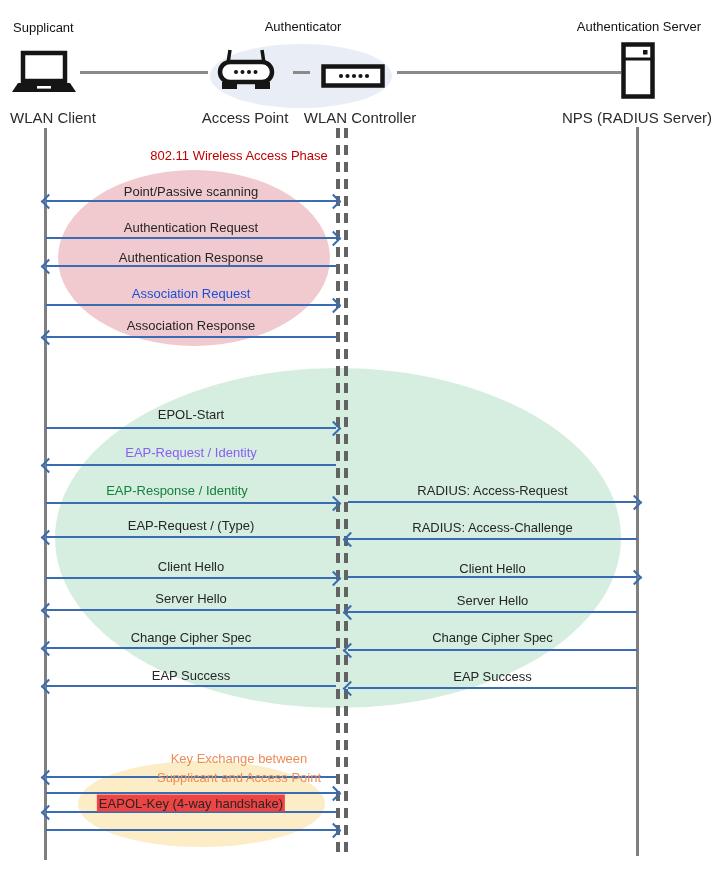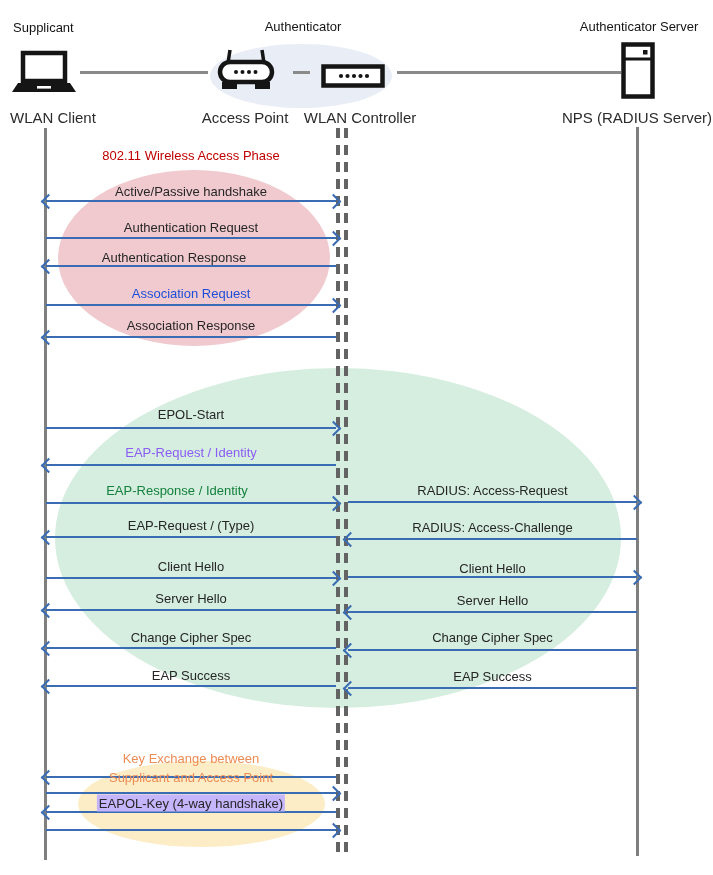--- a/index.html
+++ b/index.html
@@ -11,32 +11,32 @@
   .halo{position:absolute;left:210px;top:44px;width:182px;height:64px;border-radius:50%;z-index:1;}
   .connector{position:absolute;height:3px;background:#8a8a8a;z-index:2;}
   .dev-icon{position:absolute;z-index:3;}
   .ellipse{position:absolute;border-radius:50%;z-index:1;}
   .lifeline{position:absolute;z-index:2;}
   .arrow{position:absolute;z-index:3;height:0;}
   .arrow-head{position:absolute;width:9px;height:9px;border-top:2.4px solid;border-right:2.4px solid;top:-5.8px;}
   .head-right{right:-3px;transform:rotate(45deg);}
   .head-left{left:-3px;transform:rotate(-135deg);}
   .msg-label{position:absolute;z-index:4;transform:translate(-50%,-50%);font-size:13px;color:#262626;white-space:nowrap;}
-  .label-bg{background:#c4b5fd;padding:1px 2px;}
+  .label-bg{background:#ef4444;padding:1px 2px;}
   .phase-title{position:absolute;z-index:4;transform:translate(-50%,-50%);font-size:13px;
-               white-space:pre-line;text-align:center;line-height:19px;}
+               white-space:pre-line;text-align:center;line-height:19px;margin-left:48px;}
 </style>
 </head>
 <body>
 
 <div class="stage" id="stage">
 
   <div class="role-label" style="left:13px;top:20px">Supplicant</div>
   <div class="role-label centered" style="left:303px;top:19px">Authenticator</div>
-  <div class="role-label centered" style="left:639px;top:19px">Authenticator Server</div>
+  <div class="role-label centered" style="left:639px;top:19px">Authentication Server</div>
 
   <div class="halo" style="background: rgb(233, 237, 246);"></div>
 
   <div class="connector" style="left:80px;top:71px;width:128px"></div>
   <div class="connector" style="left:293px;top:71px;width:17px"></div>
   <div class="connector" style="left:397px;top:71px;width:224px"></div>
 
   <svg class="dev-icon" style="left:10px;top:50px" width="68" height="46" viewBox="0 0 68 46">
     <rect x="13" y="3" width="42" height="28" fill="#fff" stroke="#151515" stroke-width="4.5"></rect>
     <path d="M8 33 L60 33 L66 42 L2 42 Z" fill="#151515"></path>
@@ -82,29 +82,29 @@
     <div class="phase-title" style="left: 191px; top: 768px; color: rgb(237, 140, 85);">Key Exchange between
 Supplicant and Access Point</div>
     <div class="lifeline" style="left: 44px; top: 128px; height: 732px; width: 3px; background: rgb(127, 127, 127);"></div>
     <div class="lifeline" style="left: 336px; top: 128px; height: 728px; width: 4px; background: repeating-linear-gradient(rgb(99, 99, 99) 0px, rgb(99, 99, 99) 10px, transparent 10px, transparent 17px);"></div>
     <div class="lifeline" style="left: 344px; top: 128px; height: 728px; width: 4px; background: repeating-linear-gradient(rgb(99, 99, 99) 0px, rgb(99, 99, 99) 10px, transparent 10px, transparent 17px);"></div>
     <div class="lifeline" style="left: 636px; top: 127px; height: 729px; width: 3px; background: rgb(127, 127, 127);"></div>
     <div class="arrow" style="left: 46px; top: 200px; width: 290px; border-top: 2.4px solid rgb(58, 108, 180);">
       <span class="arrow-head head-right" style="border-color: rgb(58, 108, 180);"></span>
       <span class="arrow-head head-left" style="border-color: rgb(58, 108, 180);"></span>
     </div>
-    <div class="msg-label" style="left: 191px; top: 191px; color: rgb(38, 38, 38);">Active/Passive handshake</div>
+    <div class="msg-label" style="left: 191px; top: 191px; color: rgb(38, 38, 38);">Point/Passive scanning</div>
     <div class="arrow" style="left: 46px; top: 237px; width: 290px; border-top: 2.4px solid rgb(58, 108, 180);">
       <span class="arrow-head head-right" style="border-color: rgb(58, 108, 180);"></span>
     </div>
     <div class="msg-label" style="left: 191px; top: 227px; color: rgb(38, 38, 38);">Authentication Request</div>
     <div class="arrow" style="left: 46px; top: 265px; width: 290px; border-top: 2.4px solid rgb(58, 108, 180);">
       <span class="arrow-head head-left" style="border-color: rgb(58, 108, 180);"></span>
     </div>
-    <div class="msg-label" style="left: 174px; top: 257px; color: rgb(38, 38, 38);">Authentication Response</div>
+    <div class="msg-label" style="left: 191px; top: 257px; color: rgb(38, 38, 38);">Authentication Response</div>
     <div class="arrow" style="left: 46px; top: 304px; width: 290px; border-top: 2.4px solid rgb(58, 108, 180);">
       <span class="arrow-head head-right" style="border-color: rgb(58, 108, 180);"></span>
     </div>
     <div class="msg-label" style="left: 191px; top: 293px; color: #1d4ed8;">Association Request</div>
     <div class="arrow" style="left: 46px; top: 336px; width: 290px; border-top: 2.4px solid rgb(58, 108, 180);">
       <span class="arrow-head head-left" style="border-color: rgb(58, 108, 180);"></span>
     </div>
     <div class="msg-label" style="left: 191px; top: 325px; color: rgb(38, 38, 38);">Association Response</div>
     <div class="arrow" style="left: 46px; top: 427px; width: 290px; border-top: 2.4px solid rgb(58, 108, 180);">
       <span class="arrow-head head-right" style="border-color: rgb(58, 108, 180);"></span>

